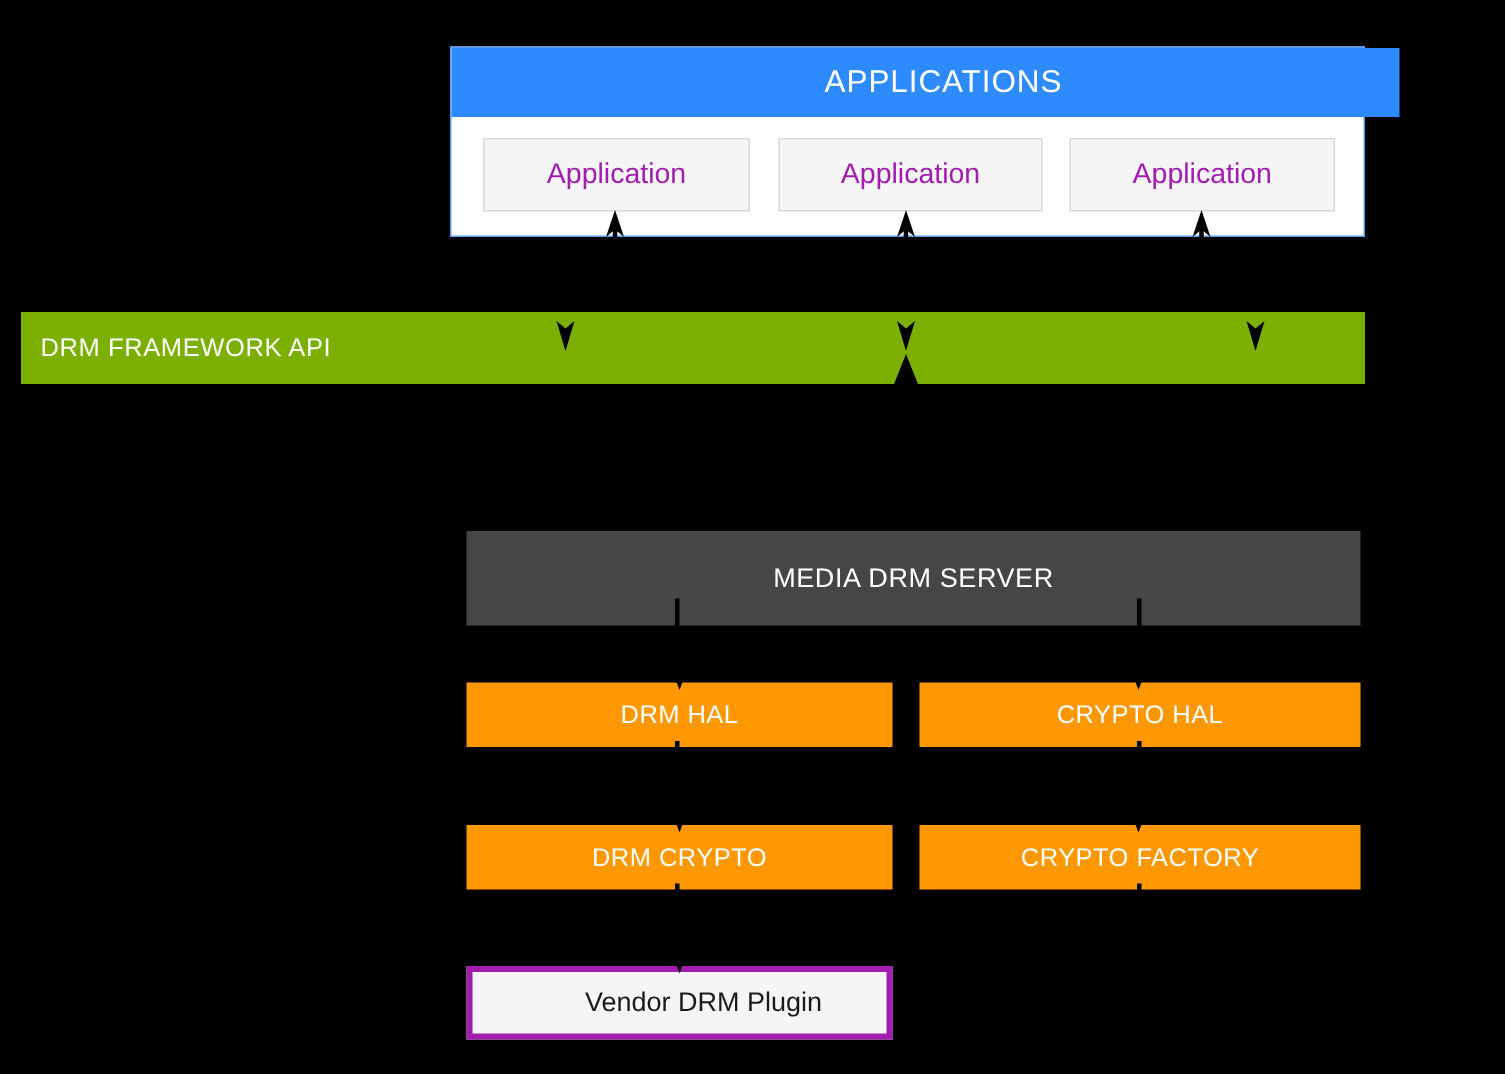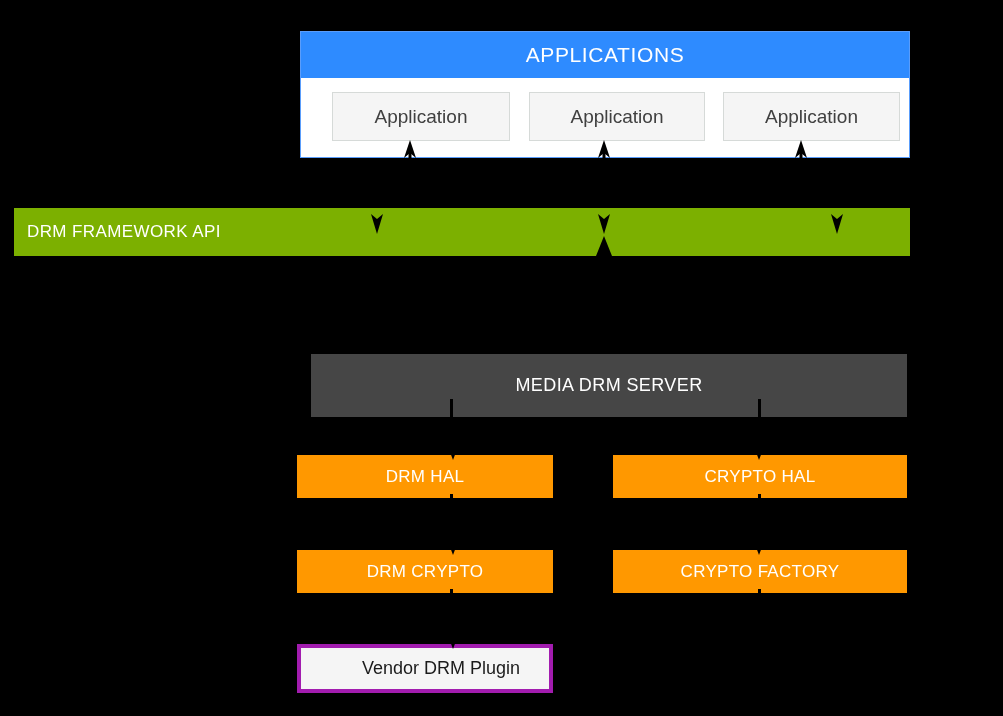--- a/index.html
+++ b/index.html
@@ -40,34 +40,34 @@
     left: 0; top: 0;
     width: 100%;
     height: 46px;
     background: #2E8BFF;
     color: #ffffff;
     font-size: 21px;
     letter-spacing: 0.6px;
     display: flex;
     align-items: center;
     justify-content: center;
+    padding-left: 24px;
   }
   .app-box {
     position: absolute;
     top: 60px;
     height: 49px;
     background: #f5f5f5;
     border: 1px solid #d6dad8;
     box-sizing: border-box;
     display: flex;
     align-items: center;
     justify-content: center;
     font-size: 19px;
-    color: #404040;
-    margin-left: 10px;
+    color: #a21caf;
   }
   .app-box.a1 { left: 21px;  width: 178px; }
   .app-box.a2 { left: 218px; width: 176px; }
   .app-box.a3 { left: 412px; width: 177px; }
 
   
   .framework-bar {
     position: absolute;
     left: 14px;
     top: 208px;
@@ -102,21 +102,21 @@
 
   
   .node {
     position: absolute;
     height: 43px;
     display: flex;
     align-items: center;
     justify-content: center;
     box-sizing: border-box;
   }
-  .node.left  { left: 297px; width: 256px; }
+  .node.left  { left: 311px; width: 284px; }
   .node.right { left: 613px; width: 294px; }
 
   .node.orange {
     background: #FF9800;
     color: #ffffff;
     font-size: 17px;
     letter-spacing: 0.3px;
   }
   .node.plain {
     background: #f5f5f5;

